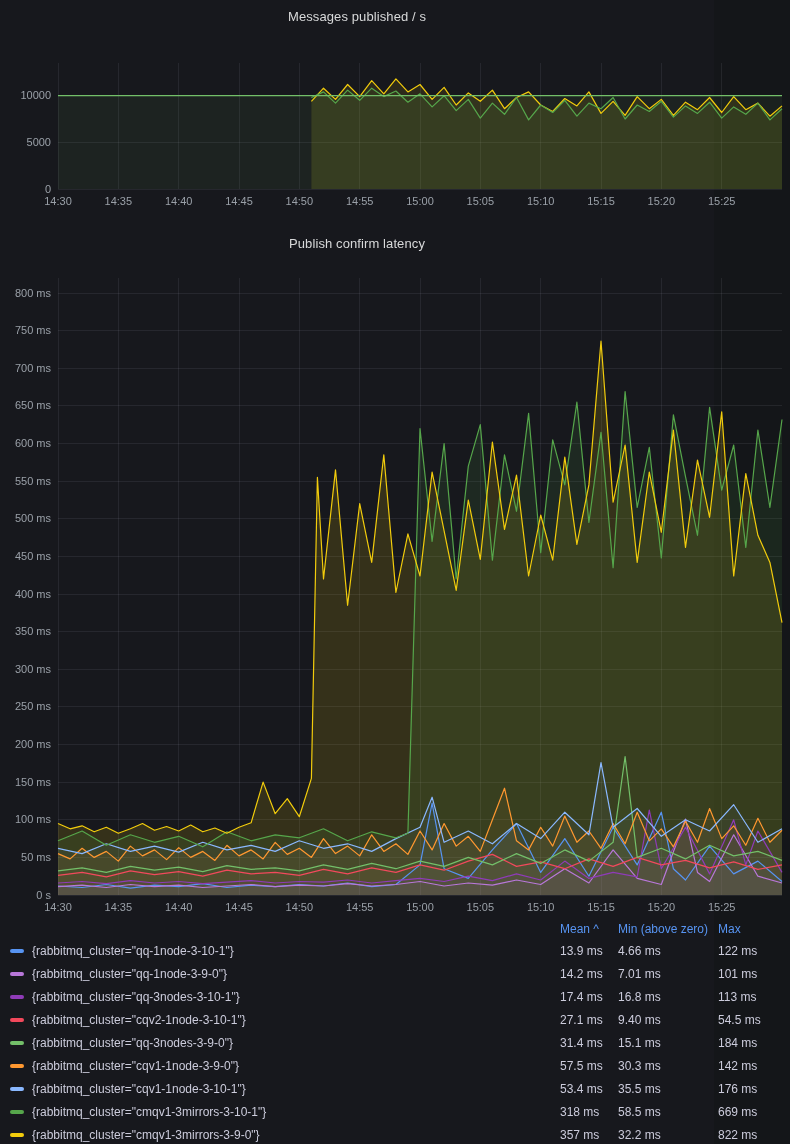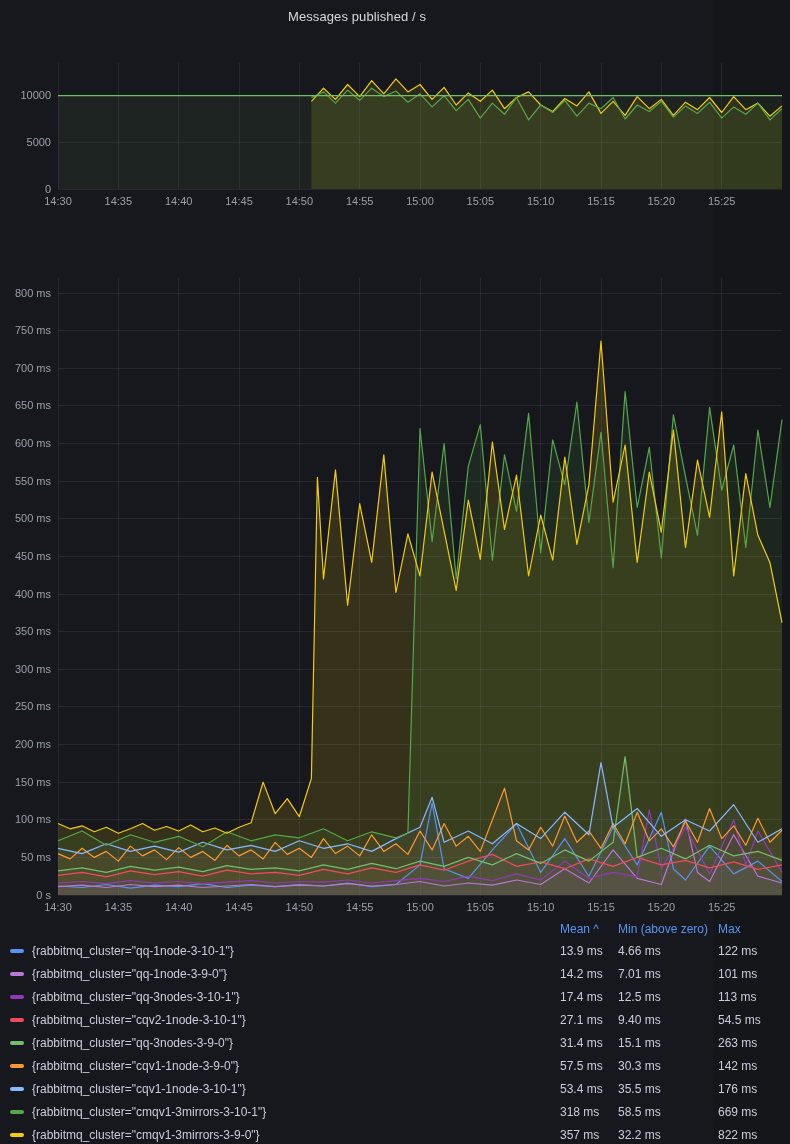--- a/index.html
+++ b/index.html
@@ -71,20 +71,21 @@
         <polygon points="58.0,149 58.0,55.7 782.0,55.7 782.0,149" fill="#73BF69" fill-opacity="0.07" stroke="none"></polygon>
         <polygon points="311.4,149 311.4,57.5 323.5,51.9 335.5,63.1 347.6,50.1 359.7,60.3 371.7,48.2 383.8,56.6 395.9,51.0 407.9,62.2 420.0,53.8 432.1,66.9 444.1,55.7 456.2,70.6 468.3,59.4 480.3,78.1 492.4,63.1 504.5,74.3 516.5,57.5 528.6,79.9 540.7,65.0 552.7,72.5 564.8,60.3 576.9,76.2 588.9,63.1 601.0,68.7 613.1,57.5 625.1,79.0 637.2,65.0 649.3,71.5 661.3,61.3 673.4,77.1 685.5,65.9 697.5,73.4 709.6,62.2 721.7,78.1 733.7,66.9 745.8,74.3 757.9,63.1 769.9,79.9 782.0,68.7 782.0,149" fill="#56A64B" fill-opacity="0.08" stroke="none"></polygon>
         <polygon points="311.4,149 311.4,61.3 323.5,48.2 335.5,59.4 347.6,44.5 359.7,56.6 371.7,40.7 383.8,53.8 395.9,38.9 407.9,51.9 420.0,44.5 432.1,59.4 444.1,47.3 456.2,65.0 468.3,52.9 480.3,61.3 492.4,50.1 504.5,68.7 516.5,57.5 528.6,51.9 540.7,65.0 552.7,71.5 564.8,58.5 576.9,65.9 588.9,51.9 601.0,73.4 613.1,61.3 625.1,75.3 637.2,56.6 649.3,68.7 661.3,59.4 673.4,75.3 685.5,62.2 697.5,69.7 709.6,57.5 721.7,72.5 733.7,56.6 745.8,69.7 757.9,63.1 769.9,76.2 782.0,65.9 782.0,149" fill="#F2CC0C" fill-opacity="0.1" stroke="none"></polygon>
         <polyline points="311.4,61.3 323.5,48.2 335.5,59.4 347.6,44.5 359.7,56.6 371.7,40.7 383.8,53.8 395.9,38.9 407.9,51.9 420.0,44.5 432.1,59.4 444.1,47.3 456.2,65.0 468.3,52.9 480.3,61.3 492.4,50.1 504.5,68.7 516.5,57.5 528.6,51.9 540.7,65.0 552.7,71.5 564.8,58.5 576.9,65.9 588.9,51.9 601.0,73.4 613.1,61.3 625.1,75.3 637.2,56.6 649.3,68.7 661.3,59.4 673.4,75.3 685.5,62.2 697.5,69.7 709.6,57.5 721.7,72.5 733.7,56.6 745.8,69.7 757.9,63.1 769.9,76.2 782.0,65.9" fill="none" stroke="#F2CC0C" stroke-width="1.2" stroke-linejoin="round"></polyline>
         <polyline points="311.4,57.5 323.5,51.9 335.5,63.1 347.6,50.1 359.7,60.3 371.7,48.2 383.8,56.6 395.9,51.0 407.9,62.2 420.0,53.8 432.1,66.9 444.1,55.7 456.2,70.6 468.3,59.4 480.3,78.1 492.4,63.1 504.5,74.3 516.5,57.5 528.6,79.9 540.7,65.0 552.7,72.5 564.8,60.3 576.9,76.2 588.9,63.1 601.0,68.7 613.1,57.5 625.1,79.0 637.2,65.0 649.3,71.5 661.3,61.3 673.4,77.1 685.5,65.9 697.5,73.4 709.6,62.2 721.7,78.1 733.7,66.9 745.8,74.3 757.9,63.1 769.9,79.9 782.0,68.7" fill="none" stroke="#56A64B" stroke-width="1.2" stroke-linejoin="round"></polyline>
         <polyline points="58.0,55.7 782.0,55.7" fill="none" stroke="#73BF69" stroke-width="1.2" stroke-linejoin="round"></polyline>
       </svg>
   </div>
 
   <div class="panel panel2">
+    <div class="panel-title">Publish confirm latency</div>
     <svg id="chart2-svg" class="chart-svg" width="790" height="648">
         <line x1="58" x2="58" y1="8" y2="625" class="grid"></line>
         <line x1="118.33333333333334" x2="118.33333333333334" y1="8" y2="625" class="grid"></line>
         <line x1="178.66666666666669" x2="178.66666666666669" y1="8" y2="625" class="grid"></line>
         <line x1="239" x2="239" y1="8" y2="625" class="grid"></line>
         <line x1="299.33333333333337" x2="299.33333333333337" y1="8" y2="625" class="grid"></line>
         <line x1="359.6666666666667" x2="359.6666666666667" y1="8" y2="625" class="grid"></line>
         <line x1="420" x2="420" y1="8" y2="625" class="grid"></line>
         <line x1="480.3333333333333" x2="480.3333333333333" y1="8" y2="625" class="grid"></line>
         <line x1="540.6666666666667" x2="540.6666666666667" y1="8" y2="625" class="grid"></line>
@@ -182,40 +183,40 @@
             <div class="lcell num">14.2 ms</div>
             <div class="lcell num">7.01 ms</div>
             <div class="lcell num right">101 ms</div>
           </div>
           <div class="lrow">
             <div class="lcell llabel">
               <span class="swatch" style="background: rgb(143, 59, 184);"></span>
               <span>{rabbitmq_cluster="qq-3nodes-3-10-1"}</span>
             </div>
             <div class="lcell num">17.4 ms</div>
-            <div class="lcell num">12.5 ms</div>
+            <div class="lcell num">16.8 ms</div>
             <div class="lcell num right">113 ms</div>
           </div>
           <div class="lrow">
             <div class="lcell llabel">
               <span class="swatch" style="background: rgb(242, 73, 92);"></span>
               <span>{rabbitmq_cluster="cqv2-1node-3-10-1"}</span>
             </div>
             <div class="lcell num">27.1 ms</div>
             <div class="lcell num">9.40 ms</div>
             <div class="lcell num right">54.5 ms</div>
           </div>
           <div class="lrow">
             <div class="lcell llabel">
               <span class="swatch" style="background: rgb(115, 191, 105);"></span>
               <span>{rabbitmq_cluster="qq-3nodes-3-9-0"}</span>
             </div>
             <div class="lcell num">31.4 ms</div>
             <div class="lcell num">15.1 ms</div>
-            <div class="lcell num right">263 ms</div>
+            <div class="lcell num right">184 ms</div>
           </div>
           <div class="lrow">
             <div class="lcell llabel">
               <span class="swatch" style="background: rgb(255, 152, 48);"></span>
               <span>{rabbitmq_cluster="cqv1-1node-3-9-0"}</span>
             </div>
             <div class="lcell num">57.5 ms</div>
             <div class="lcell num">30.3 ms</div>
             <div class="lcell num right">142 ms</div>
           </div>

